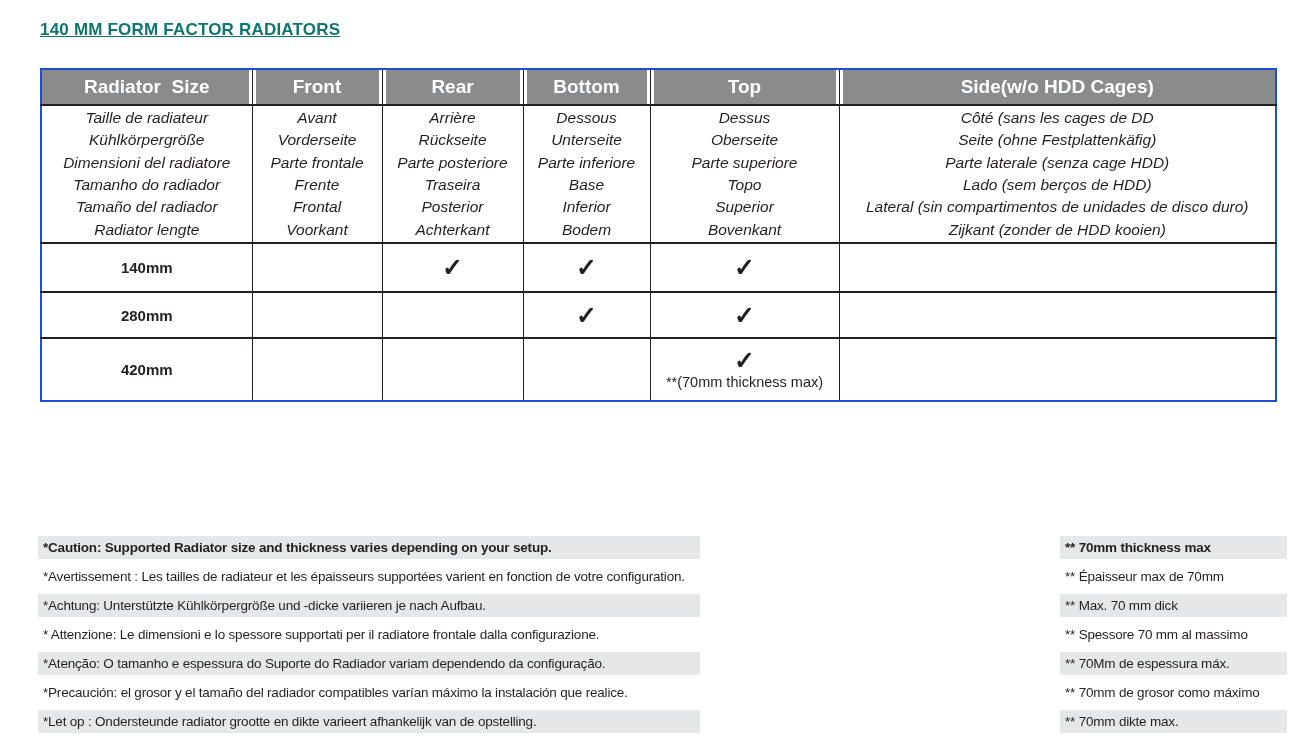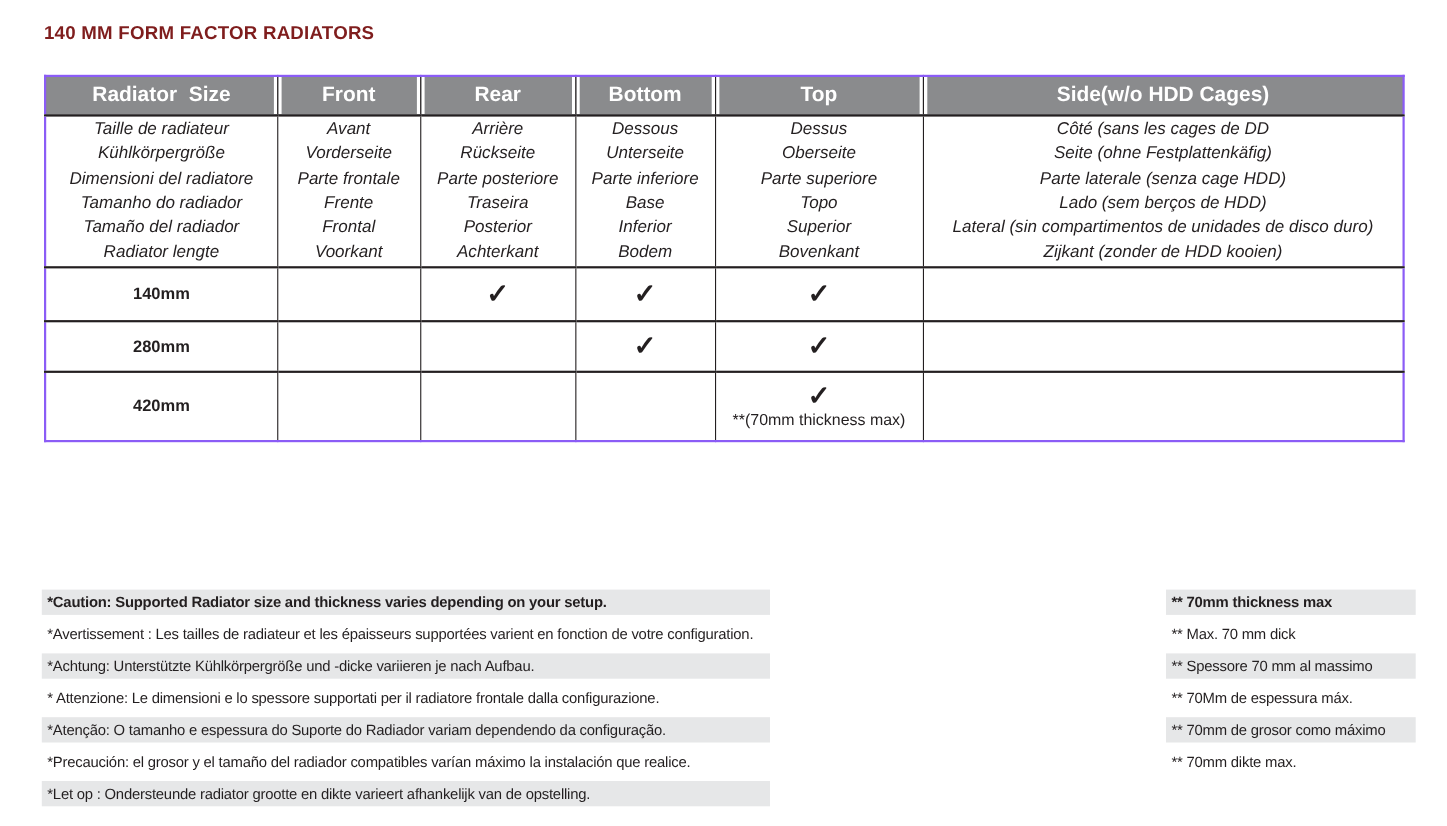--- a/index.html
+++ b/index.html
@@ -2,27 +2,27 @@
 <html><head>
 <meta charset="utf-8">
 <style>
   html,body{margin:0;padding:0;background:#ffffff;}
   .page{
     position:relative;width:1315px;height:751px;background:#ffffff;overflow:hidden;
     font-family:"Liberation Sans", sans-serif;color:#231f20;
   }
   .title{
     position:absolute;left:40px;top:20px;margin:0;
-    font-size:17px;font-weight:bold;letter-spacing:.2px;color:#7f1d1d;
+    font-size:17px;font-weight:bold;letter-spacing:.2px;color:#0f766e;text-decoration:underline;
   }
   
   .rad-table{
     position:absolute;left:40px;top:68px;width:1237px;
     border-collapse:collapse;table-layout:fixed;
-    border:2px solid #8b5cf6;
+    border:2px solid #1d4ed8;
   }
   .rad-table th,.rad-table td{border:1px solid #231f20;padding:0;text-align:center;}
   .rad-table thead th{
     height:34px;background:#8a8b8d;color:#ffffff;
     font-size:19px;font-weight:bold;
     border-bottom:2px solid #231f20;
     box-shadow:inset 3px 0 0 #ffffff, inset -3px 0 0 #ffffff;
   }
   .rad-table thead th:first-child{box-shadow:inset -3px 0 0 #ffffff;}
   .rad-table thead th:last-child{box-shadow:inset 3px 0 0 #ffffff;}
@@ -151,20 +151,21 @@
     <div class="note">*Avertissement :  Les tailles de radiateur et les épaisseurs supportées varient en fonction de votre configuration.</div>
     <div class="note">*Achtung: Unterstützte Kühlkörpergröße und -dicke variieren je nach Aufbau.</div>
     <div class="note">* Attenzione: Le dimensioni e lo spessore supportati per il radiatore frontale dalla configurazione.</div>
     <div class="note">*Atenção: O tamanho e espessura do Suporte do Radiador variam dependendo da configuração.</div>
     <div class="note">*Precaución: el grosor y el tamaño del radiador compatibles varían máximo la instalación que realice.</div>
     <div class="note">*Let op : Ondersteunde radiator grootte en dikte varieert afhankelijk van de opstelling.</div>
   </div>
 
   <div class="notes notes-right">
     <div class="note">** 70mm thickness max</div>
+    <div class="note">** Épaisseur max de 70mm</div>
     <div class="note">** Max. 70 mm dick</div>
     <div class="note">** Spessore 70 mm al massimo</div>
     <div class="note">** 70Mm de espessura máx.</div>
     <div class="note">** 70mm de grosor como máximo</div>
     <div class="note">** 70mm dikte max.</div>
   </div>
 
 </div>
 
 </body></html>

